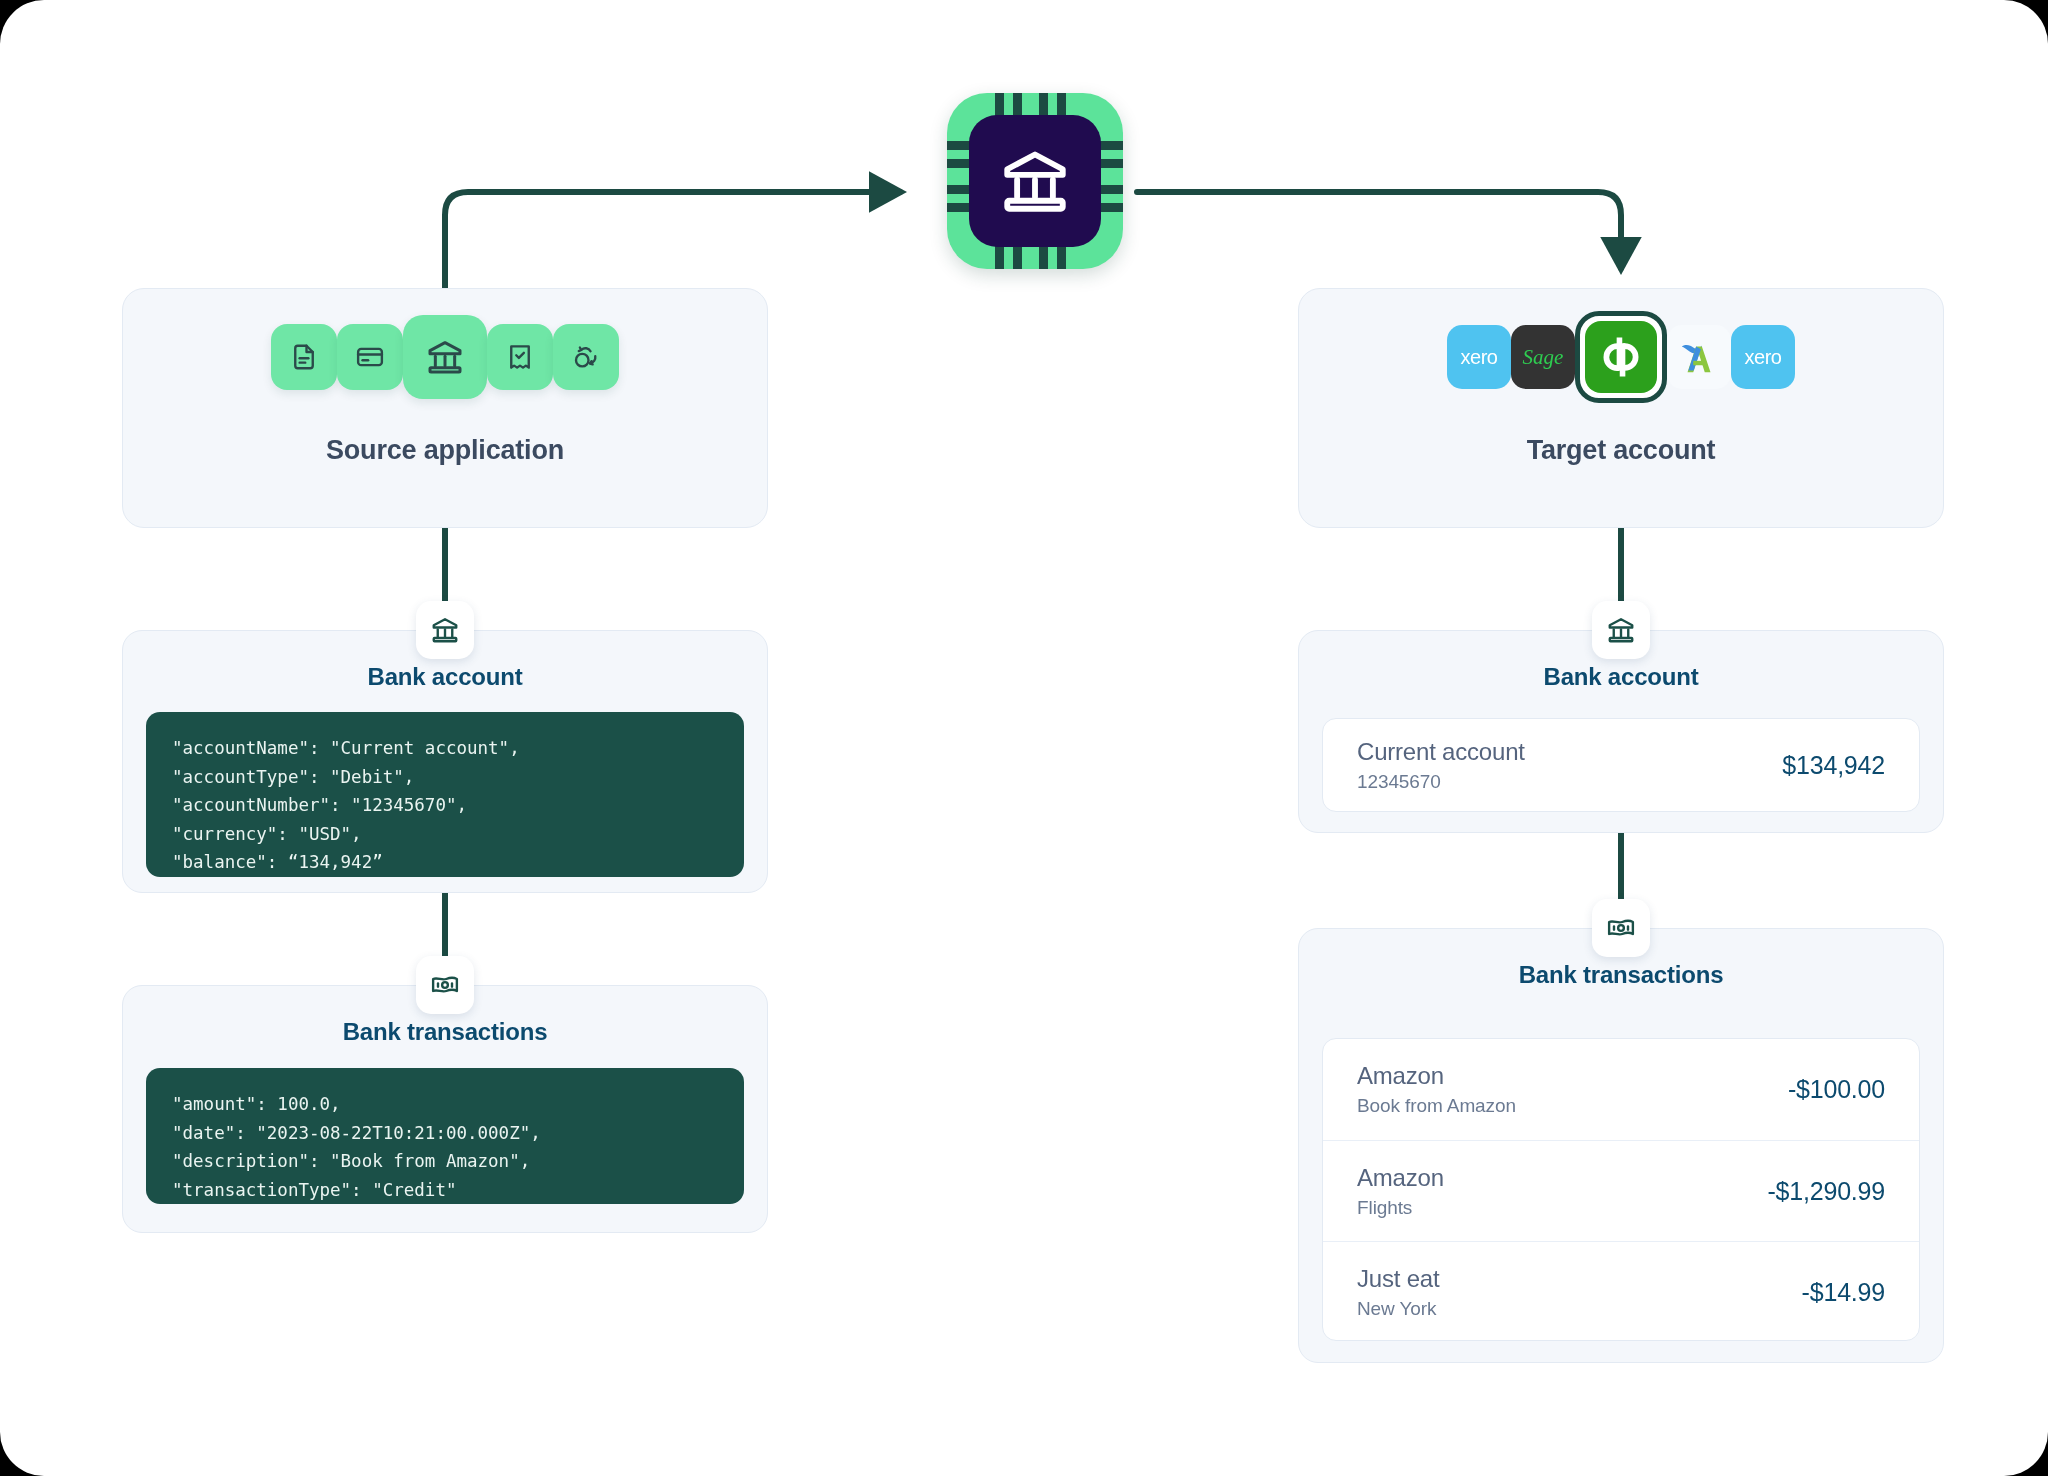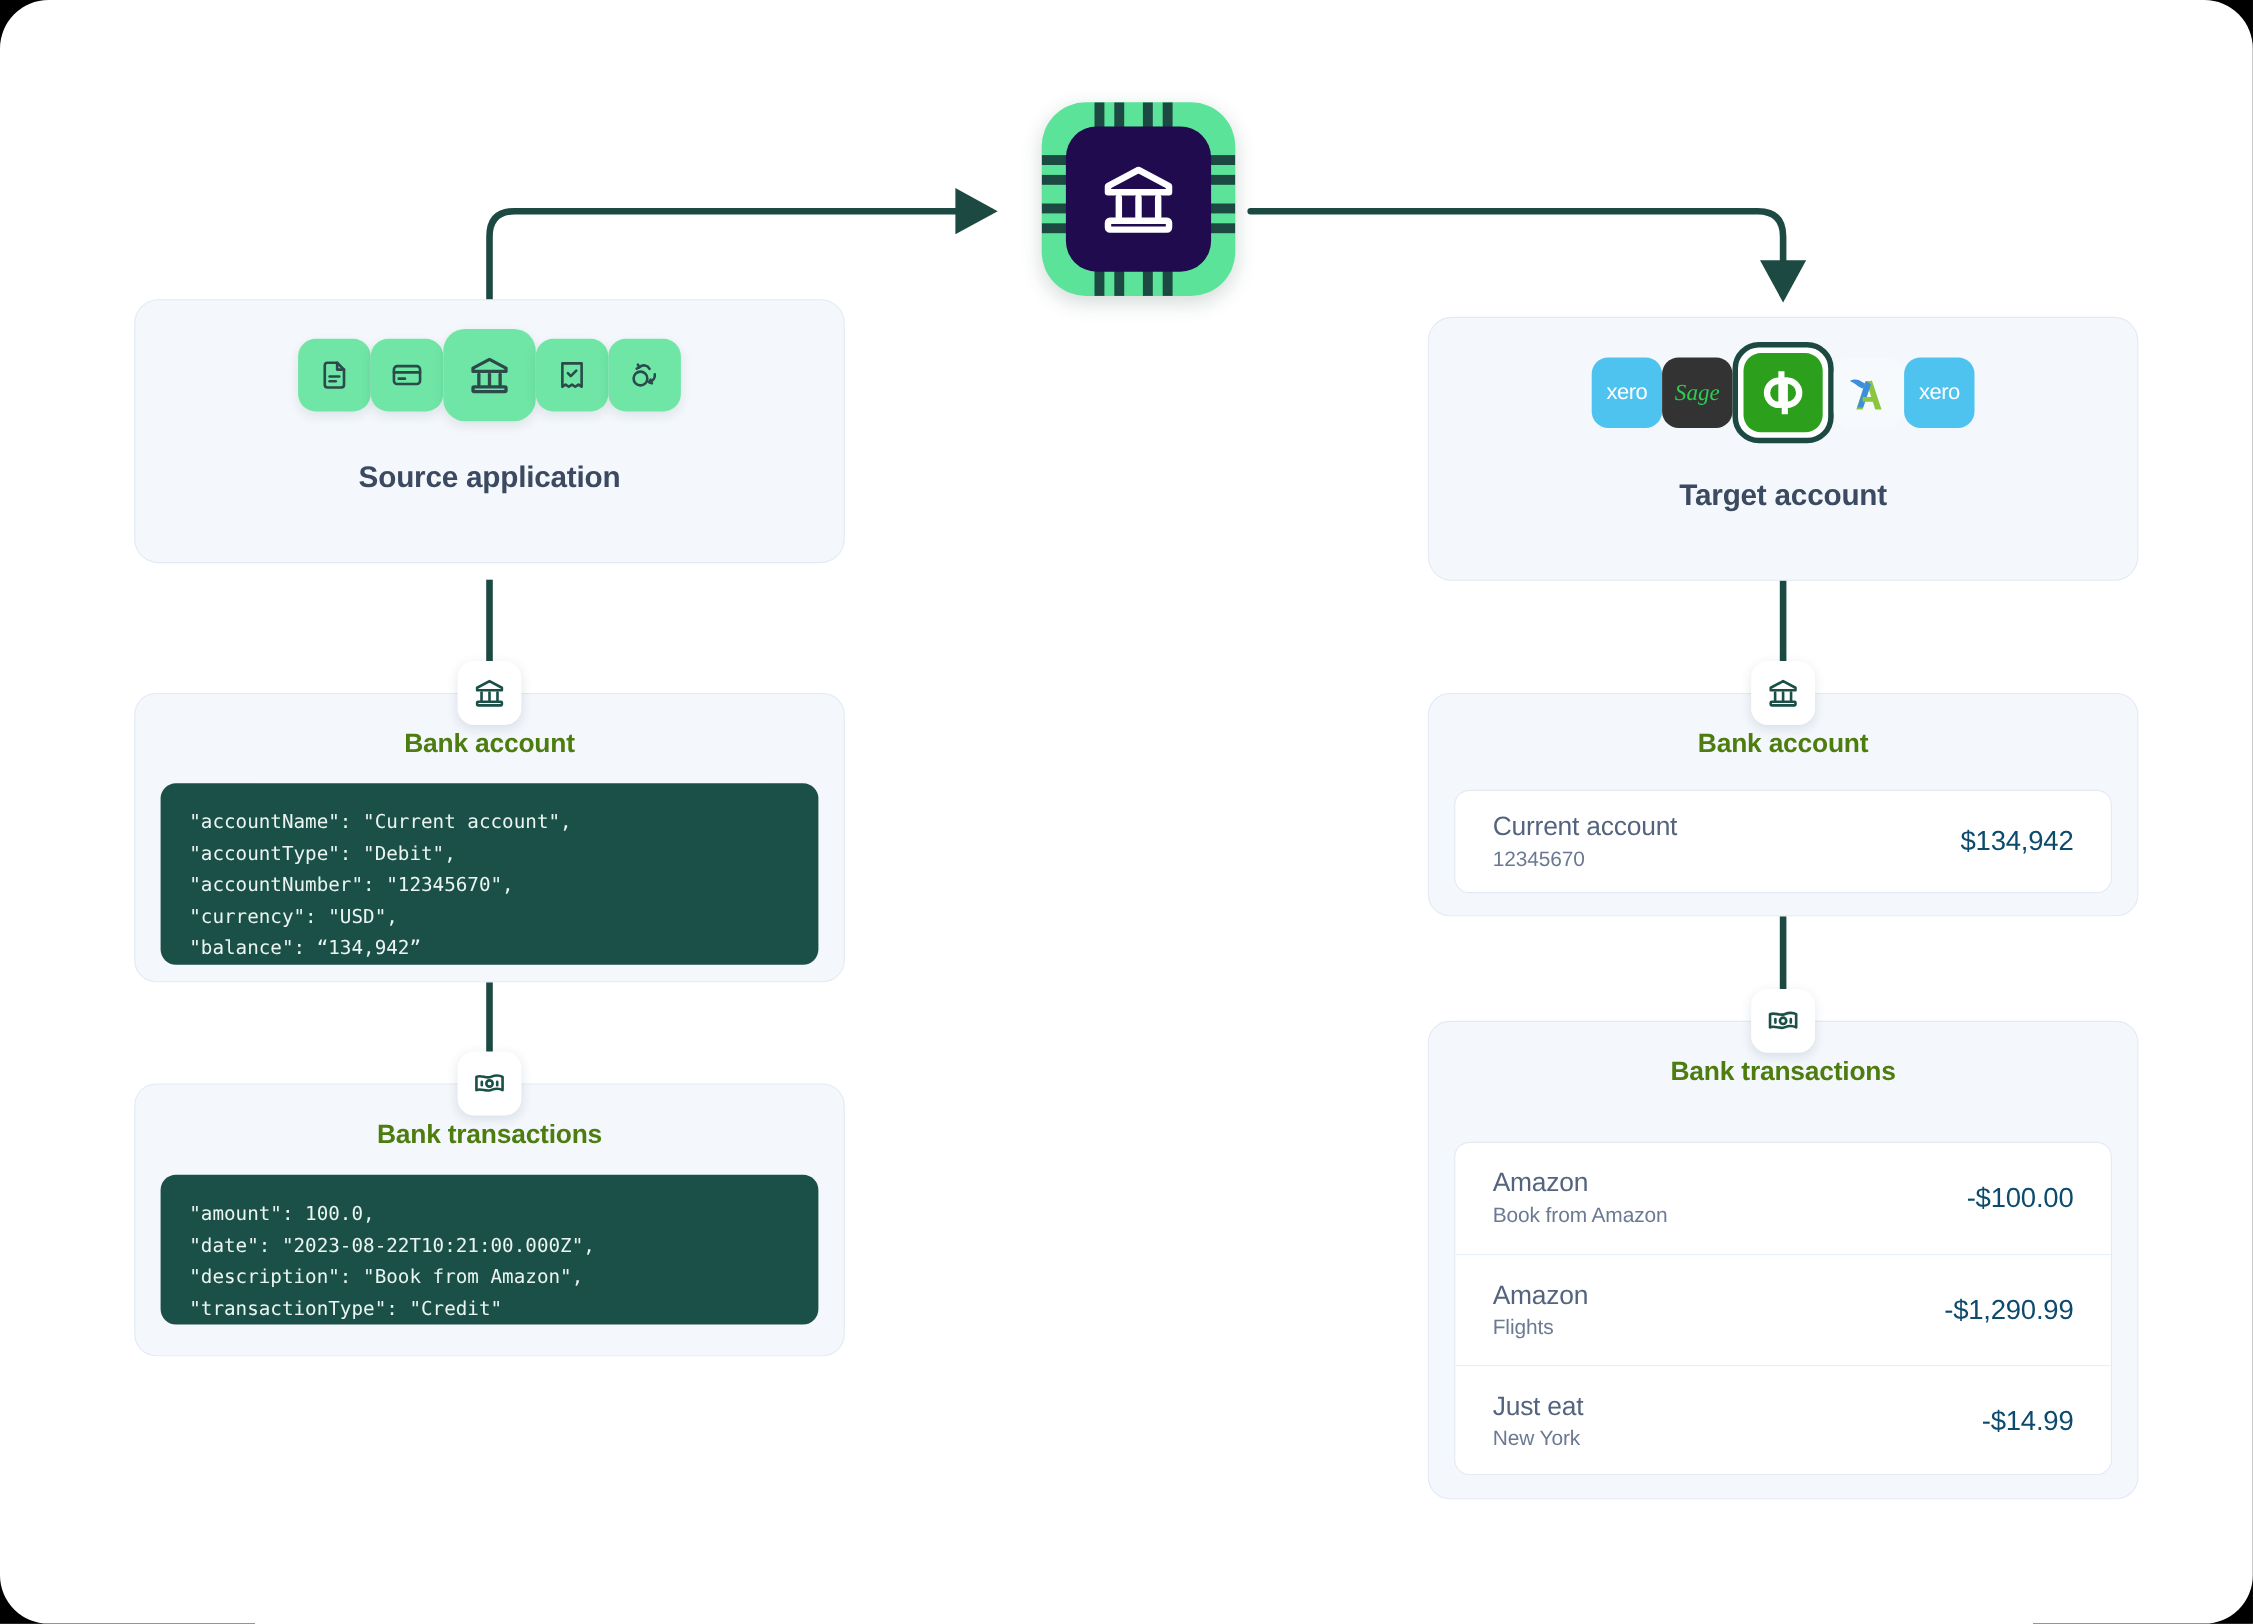--- a/index.html
+++ b/index.html
@@ -158,21 +158,21 @@
     position: absolute;
     background: #F4F7FB;
     border: 1px solid #E3EAF3;
     border-radius: 20px;
     box-sizing: border-box;
   }
   .subcard-title {
     text-align: center;
     font-size: 24px;
     font-weight: bold;
-    color: #4d7c0f;
+    color: #0c4a6e;
     letter-spacing: -0.2px;
   }
 
   
   .wire-badge {
     position: absolute;
     width: 58px;
     height: 58px;
     border-radius: 15px;
     background: #FFFFFF;
@@ -280,21 +280,21 @@
       <svg width="74" height="74" viewBox="0 0 24 24" fill="none" stroke="#FFFFFF" stroke-width="1.9" stroke-linecap="round" stroke-linejoin="round">
         <path d="M3 8.2 L12 3.4 L21 8.2 L21 10 L3 10 Z"></path>
         <line x1="6.2" y1="11.6" x2="6.2" y2="17.2"></line>
         <line x1="12" y1="11.6" x2="12" y2="17.2"></line>
         <line x1="17.8" y1="11.6" x2="17.8" y2="17.2"></line>
         <rect x="3" y="18.4" width="18" height="2.6" rx="0.6"></rect>
       </svg>
     </div>
   </div>
 
-  <div class="panel" style="left:122px; top:272px; width:646px; height:240px;">
+  <div class="panel" style="left:122px; top:288px; width:646px; height:240px;">
     <div class="app-row" style="margin-top:14px;">
 
       <div class="src-tile">
         <svg width="30" height="30" viewBox="0 0 24 24" fill="none" stroke="#2B4A4A" stroke-width="1.9" stroke-linecap="round" stroke-linejoin="round">
           <path d="M14 3 H7 a2 2 0 0 0 -2 2 v14 a2 2 0 0 0 2 2 h10 a2 2 0 0 0 2 -2 V8 Z"></path>
           <path d="M14 3 v5 h5"></path>
           <line x1="8.5" y1="13" x2="15.5" y2="13"></line>
           <line x1="8.5" y1="16.5" x2="13" y2="16.5"></line>
         </svg>
       </div>

